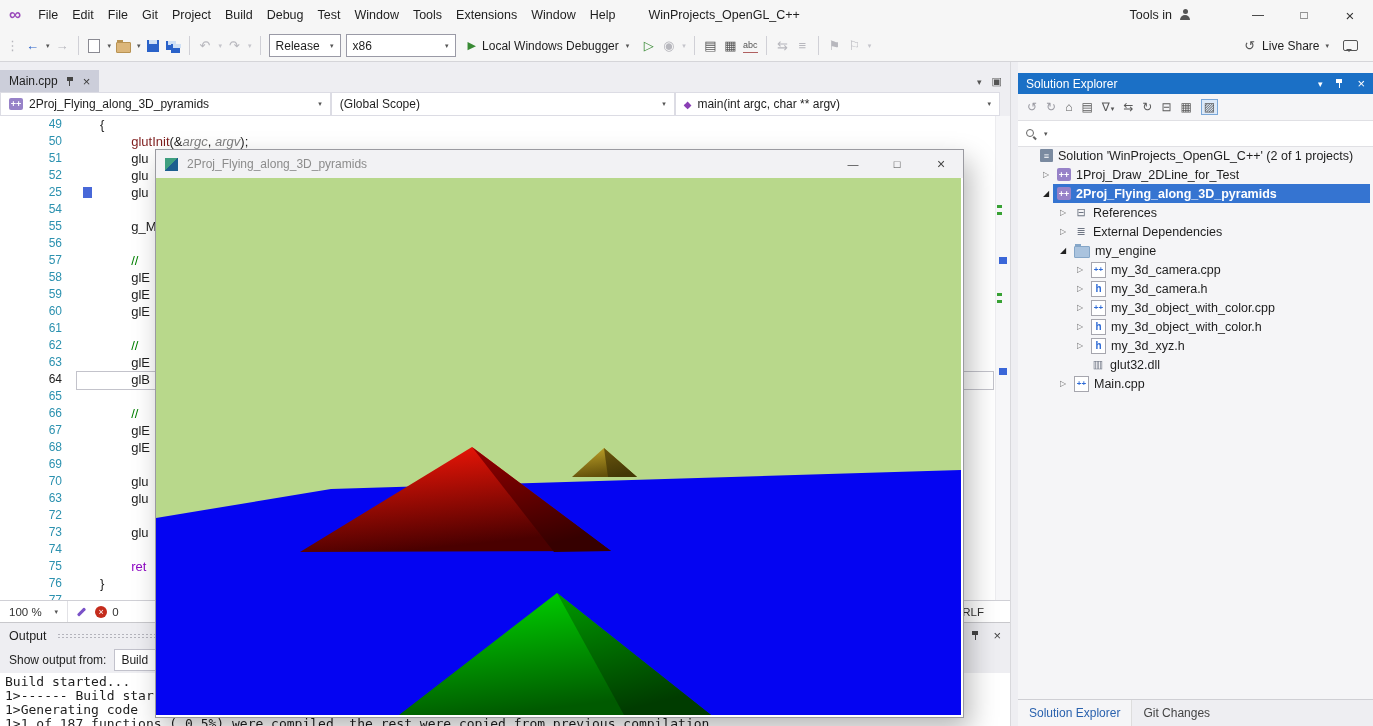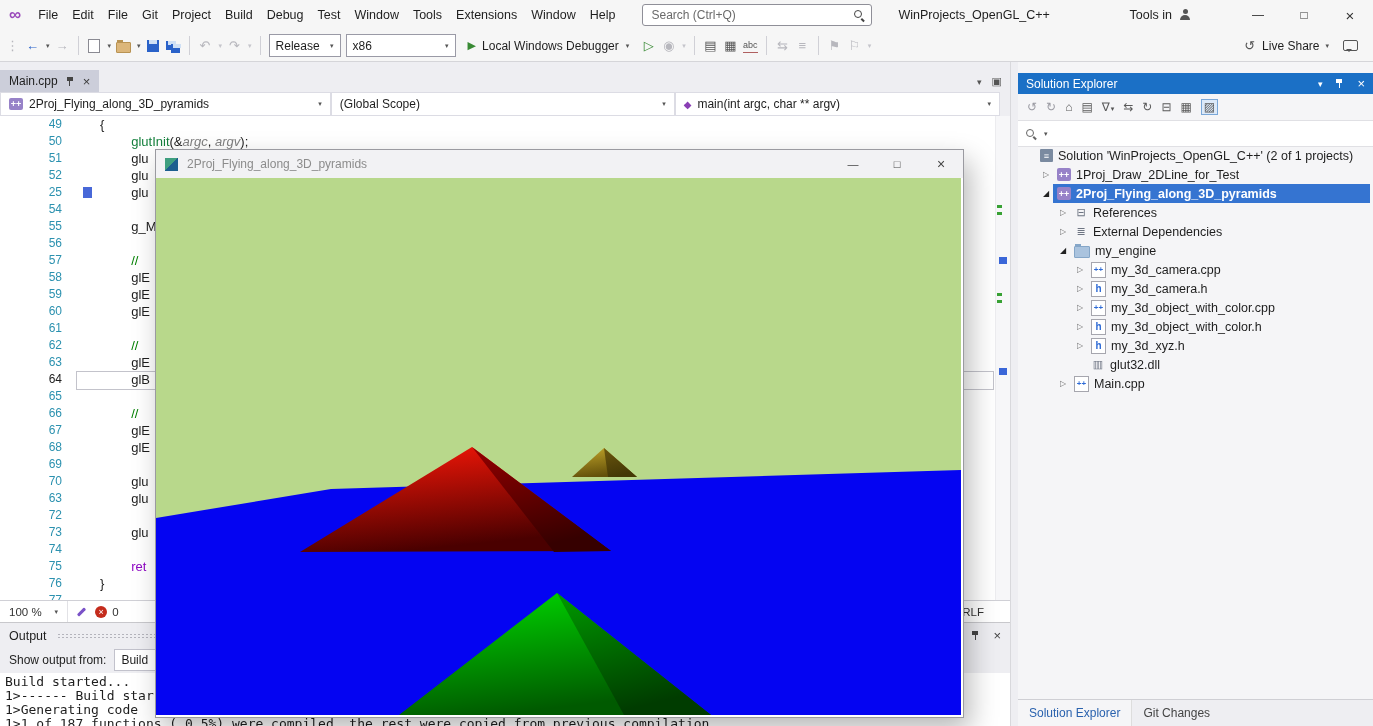--- a/index.html
+++ b/index.html
@@ -74,21 +74,21 @@
                  display:inline-flex;align-items:center;justify-content:center;}
   .ic-method{color:#8a3fb5;font-size:10px;}
   #code-area{position:absolute;top:54px;left:0;width:1010px;height:484px;background:#fff;overflow:hidden;}
   #code-lines{position:absolute;top:0;left:0;right:14px;}
   .code-line{display:flex;height:17px;line-height:17px;font-family:Liberation Sans, sans-serif;font-size:13px;}
   .num{width:62px;text-align:right;color:var(--linenum);padding-right:10px;flex:none;font-size:12px;}
   .num.cur{color:#1e1e1e;}
   .marg{width:28px;flex:none;position:relative;}
   .mark{position:absolute;left:11px;top:3px;width:9px;height:11px;background:#4868d8;}
   .ltext{white-space:pre;}
-  .tk.pl{color:#1e1e1e}.tk.fn{color:#15803d}.tk.pr{color:#808080;font-style:italic}
+  .tk.pl{color:#1e1e1e}.tk.fn{color:#7f1d1d}.tk.pr{color:#808080;font-style:italic}
   .tk.cm{color:#008000}.tk.kw{color:#8f08c4}
   #current-line-box{position:absolute;left:76px;right:16px;height:17px;border:1px solid #c3c3cb;}
   #v-scroll{position:absolute;top:0;right:0;width:14px;height:100%;background:#f7f7f9;border-left:1px solid #ececef;}
   .smark{position:absolute;}
   .smark.g{left:1px;width:5px;height:3px;background:#39a235;}
   .smark.b{left:3px;width:8px;height:7px;background:#3a66d8;}
   #ed-status{position:absolute;top:538px;left:0;width:1010px;height:22px;background:#fff;border-top:1px solid #d0d0d6;
              display:flex;align-items:center;font-size:11.5px;color:#333;}
   .zoom{display:flex;align-items:center;gap:12px;padding:0 9px;border-right:1px solid #e2e2e6;height:100%;}
   .edst-item{display:flex;align-items:center;gap:5px;margin-left:12px;}
@@ -166,24 +166,20 @@
         <span>Project</span>
         <span>Build</span>
         <span>Debug</span>
         <span>Test</span>
         <span>Window</span>
         <span>Tools</span>
         <span>Extensions</span>
         <span>Window</span>
         <span>Help</span>
       </nav>
-    <div class="searchbox">
-      <input placeholder="Search (Ctrl+Q)" style="">
-      <span class="i-mag"></span>
-    </div>
     <span class="win-title">WinProjects_OpenGL_C++</span>
     <div class="signin">
       <span>Tools in</span>
       <span class="i-person"></span>
     </div>
     <div class="winbtns">
       <span class="winbtn">—</span>
       <span class="winbtn">□</span>
       <span class="winbtn close">×</span>
     </div>

